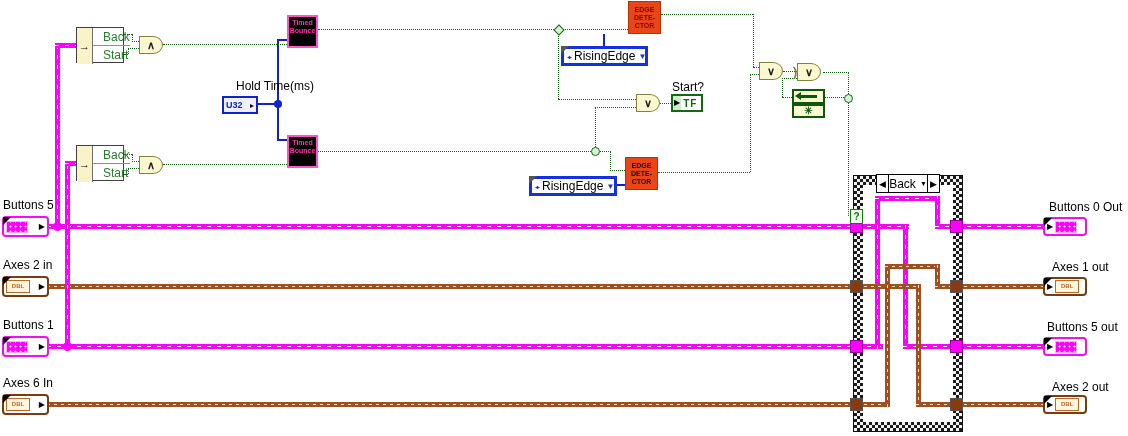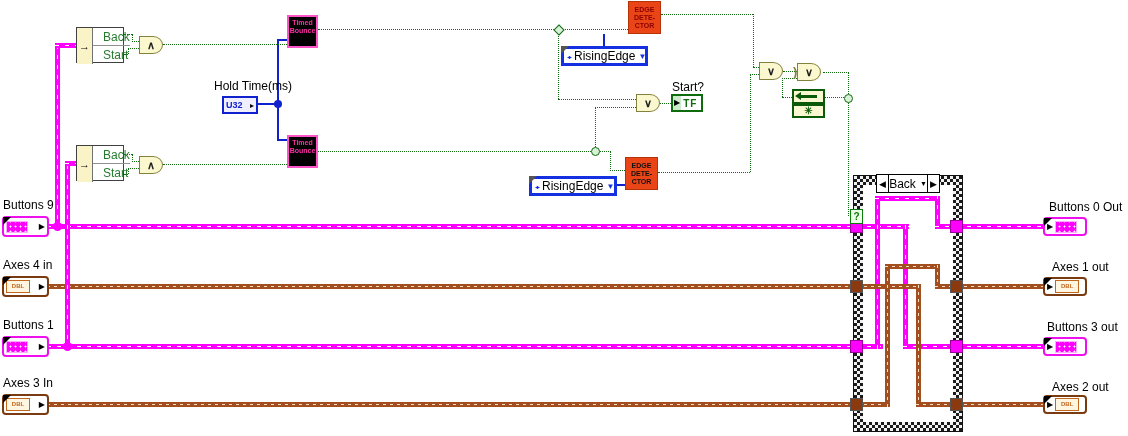--- a/index.html
+++ b/index.html
@@ -212,62 +212,62 @@
   <div class="gdh" style="left:825px;top:97px;width:23px"></div>
   <div class="gdv" style="left:848px;top:98px;height:118px"></div>
   <div class="gdh" style="left:848px;top:215px;width:5px"></div>
   <div class="gdh" style="left:782px;top:97px;width:10px"></div>
   <div class="gdv" style="left:782px;top:78px;height:19px"></div>
   <div class="gdh" style="left:782px;top:78px;width:15px"></div>
   <div class="jdiamond" style="left:555px;top:26px"></div>
   <div class="jdot jgreen" style="left:591px;top:147px"></div>
   <div class="jdot jgreen" style="left:844px;top:94px"></div>
 
-  <div class="lbl" style="left:3px;top:198px">Buttons 9</div>
+  <div class="lbl" style="left:3px;top:198px">Buttons 5</div>
   <div class="term tpink" style="left:2px;top:216px;width:47px;height:21px">
     <i class="corner"></i>
     <span class="micon mpink"></span>
     <span class="spacer"></span>
     <span class="tarrow">▶</span>
   </div>
-  <div class="lbl" style="left:3px;top:258px">Axes 4 in</div>
+  <div class="lbl" style="left:3px;top:258px">Axes 2 in</div>
   <div class="term tbrown" style="left:2px;top:276px;width:47px;height:21px">
     <i class="corner"></i>
     <span class="micon mbrown">DBL</span>
     <span class="spacer"></span>
     <span class="tarrow">▶</span>
   </div>
   <div class="lbl" style="left:3px;top:318px">Buttons 1</div>
   <div class="term tpink" style="left:2px;top:336px;width:47px;height:21px">
     <i class="corner"></i>
     <span class="micon mpink"></span>
     <span class="spacer"></span>
     <span class="tarrow">▶</span>
   </div>
-  <div class="lbl" style="left:3px;top:376px">Axes 3 In</div>
+  <div class="lbl" style="left:3px;top:376px">Axes 6 In</div>
   <div class="term tbrown" style="left:2px;top:394px;width:47px;height:21px">
     <i class="corner"></i>
     <span class="micon mbrown">DBL</span>
     <span class="spacer"></span>
     <span class="tarrow">▶</span>
   </div>
 
   <div class="lbl" style="left:1049px;top:200px">Buttons 0 Out</div>
   <div class="term tpink" style="left:1043px;top:217px;width:44px;height:19px">
     <i class="corner"></i>
     <span class="tarrow">▶</span>
     <span class="micon mpink" style="margin-left:2px"></span>
   </div>
   <div class="lbl" style="left:1052px;top:260px">Axes 1 out</div>
   <div class="term tbrown" style="left:1043px;top:277px;width:44px;height:19px">
     <i class="corner"></i>
     <span class="tarrow">▶</span>
     <span class="micon mbrown" style="margin-left:2px">DBL</span>
   </div>
-  <div class="lbl" style="left:1047px;top:320px">Buttons 3 out</div>
+  <div class="lbl" style="left:1047px;top:320px">Buttons 5 out</div>
   <div class="term tpink" style="left:1043px;top:337px;width:44px;height:19px">
     <i class="corner"></i>
     <span class="tarrow">▶</span>
     <span class="micon mpink" style="margin-left:2px"></span>
   </div>
   <div class="lbl" style="left:1052px;top:380px">Axes 2 out</div>
   <div class="term tbrown" style="left:1043px;top:395px;width:44px;height:19px">
     <i class="corner"></i>
     <span class="tarrow">▶</span>
     <span class="micon mbrown" style="margin-left:2px">DBL</span>
@@ -295,21 +295,21 @@
 
   <div class="tbounce" style="left:287px;top:15px">
     <div>Timed</div>
     <div>Bounce</div>
   </div>
   <div class="tbounce" style="left:287px;top:135px">
     <div>Timed</div>
     <div>Bounce</div>
   </div>
 
-  <div class="lbl" style="left:214px;top:79px">Hold Time(ms)</div>
+  <div class="lbl" style="left:236px;top:79px">Hold Time(ms)</div>
   <div class="u32" style="left:222px;top:96px">
     <span class="u32t">U32</span>
     <span class="u32a">▸</span>
   </div>
 
   <div class="edet edet1" style="left:628px;top:1px">
     <div>EDGE</div>
     <div>DETE-</div>
     <div>CTOR</div>
   </div>

